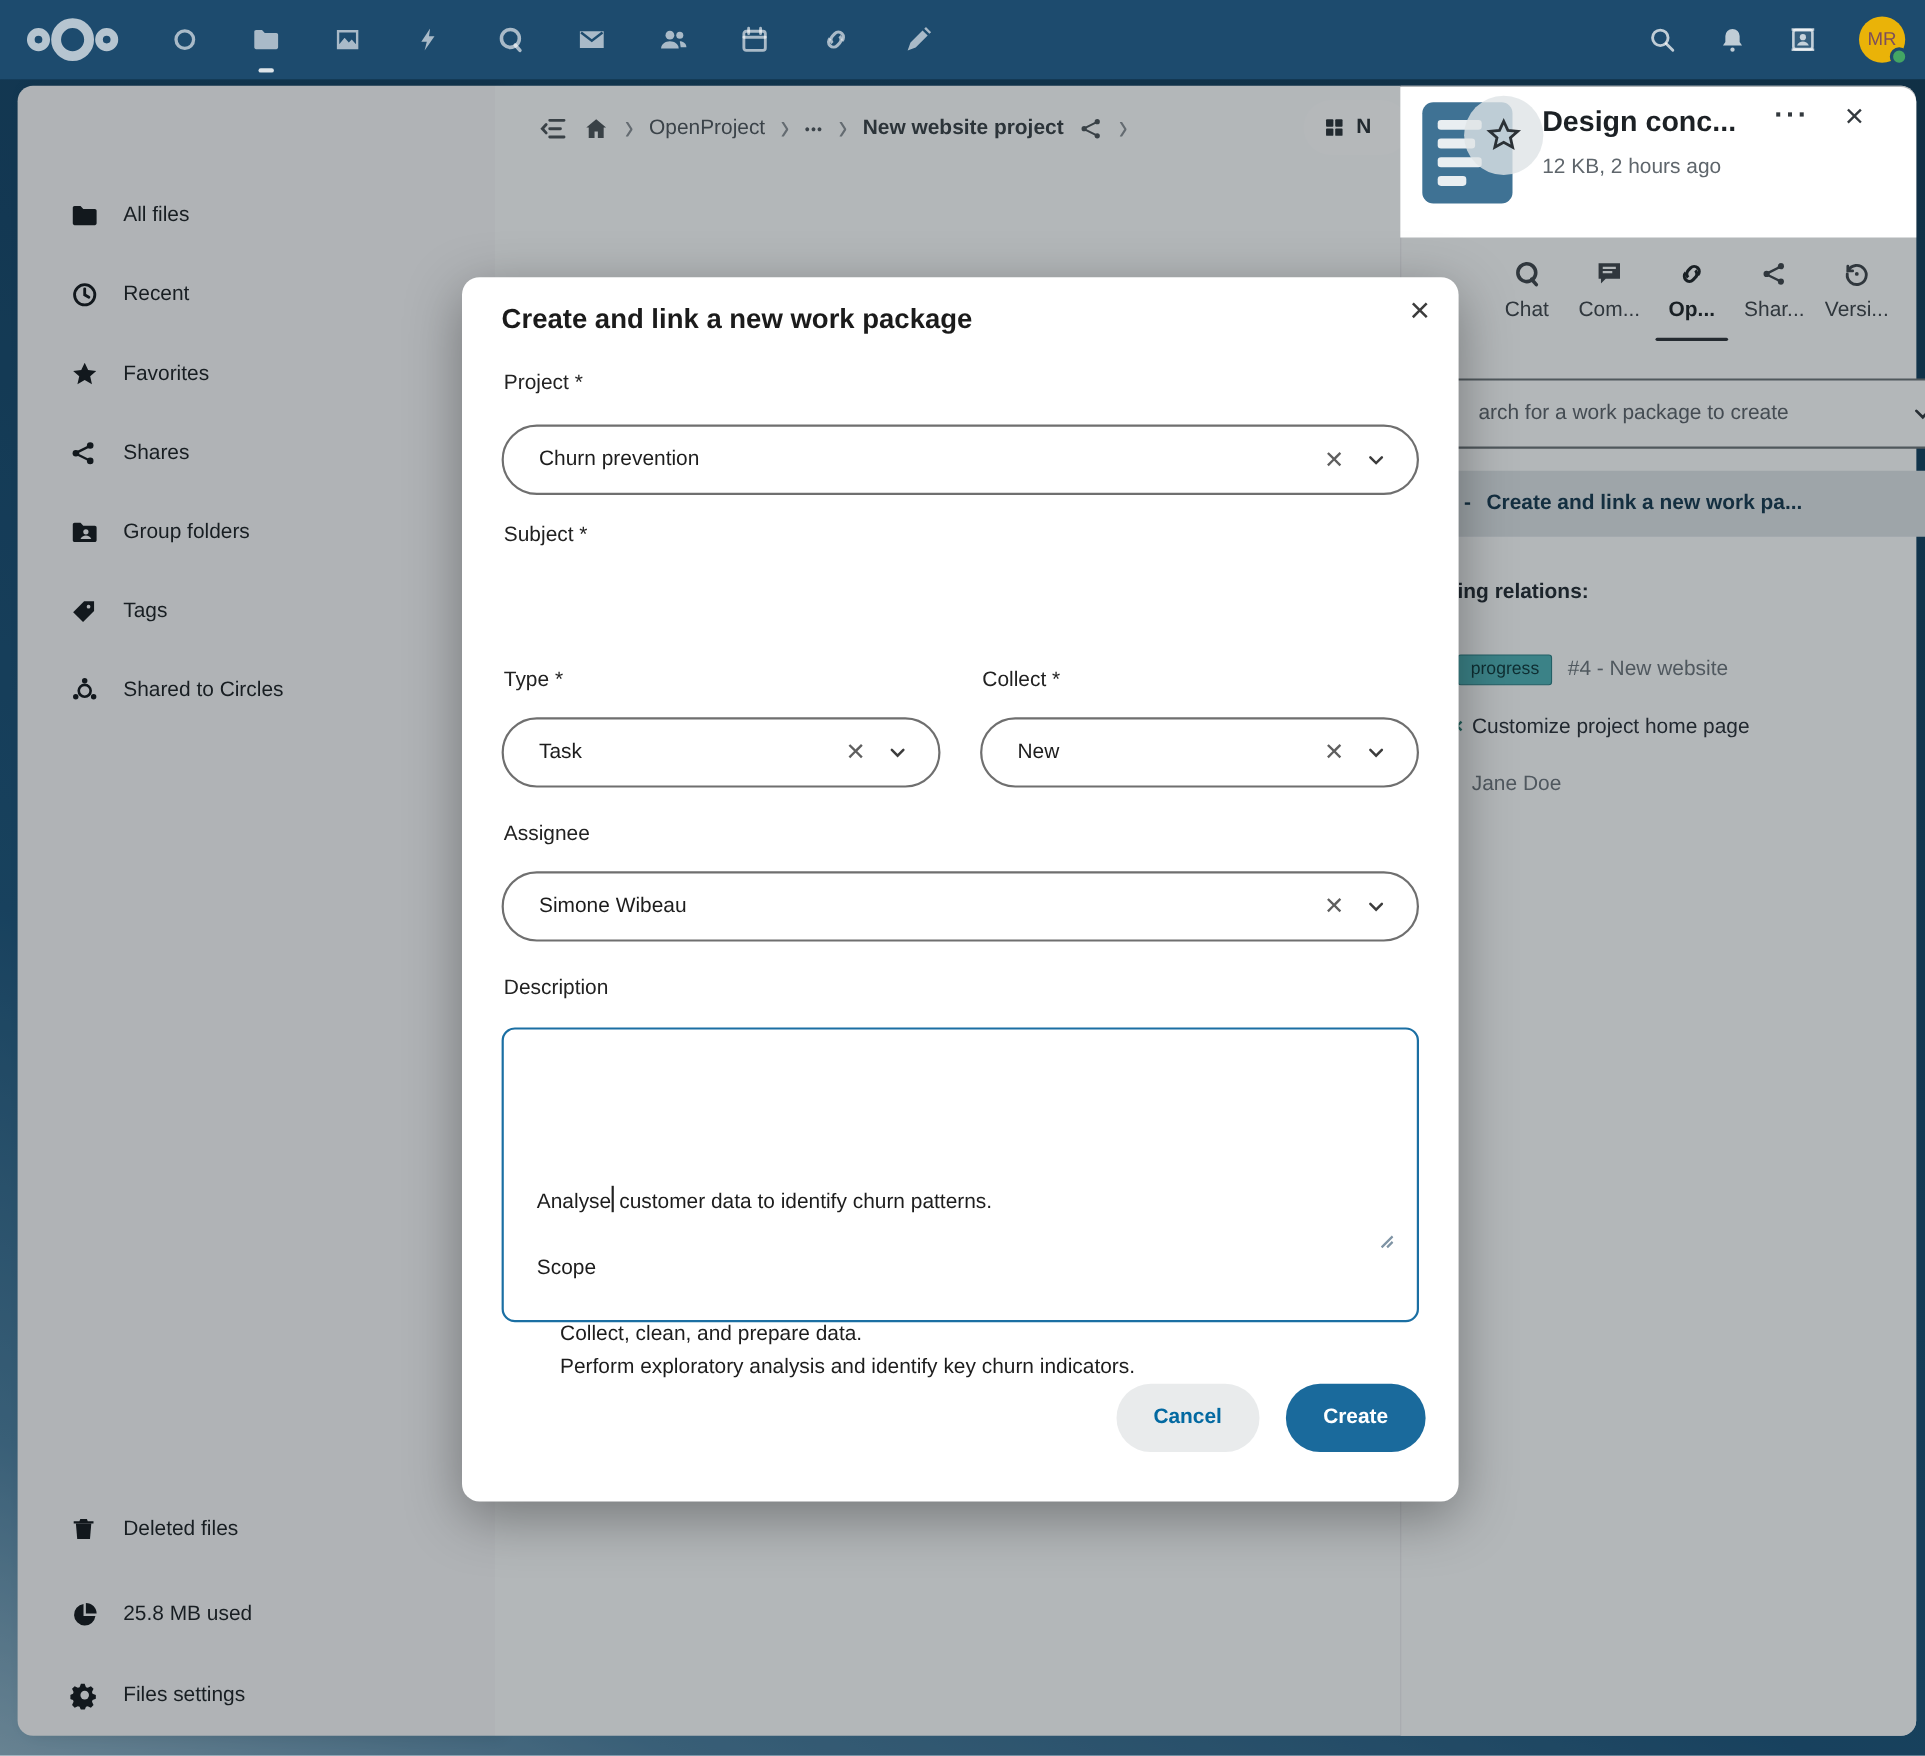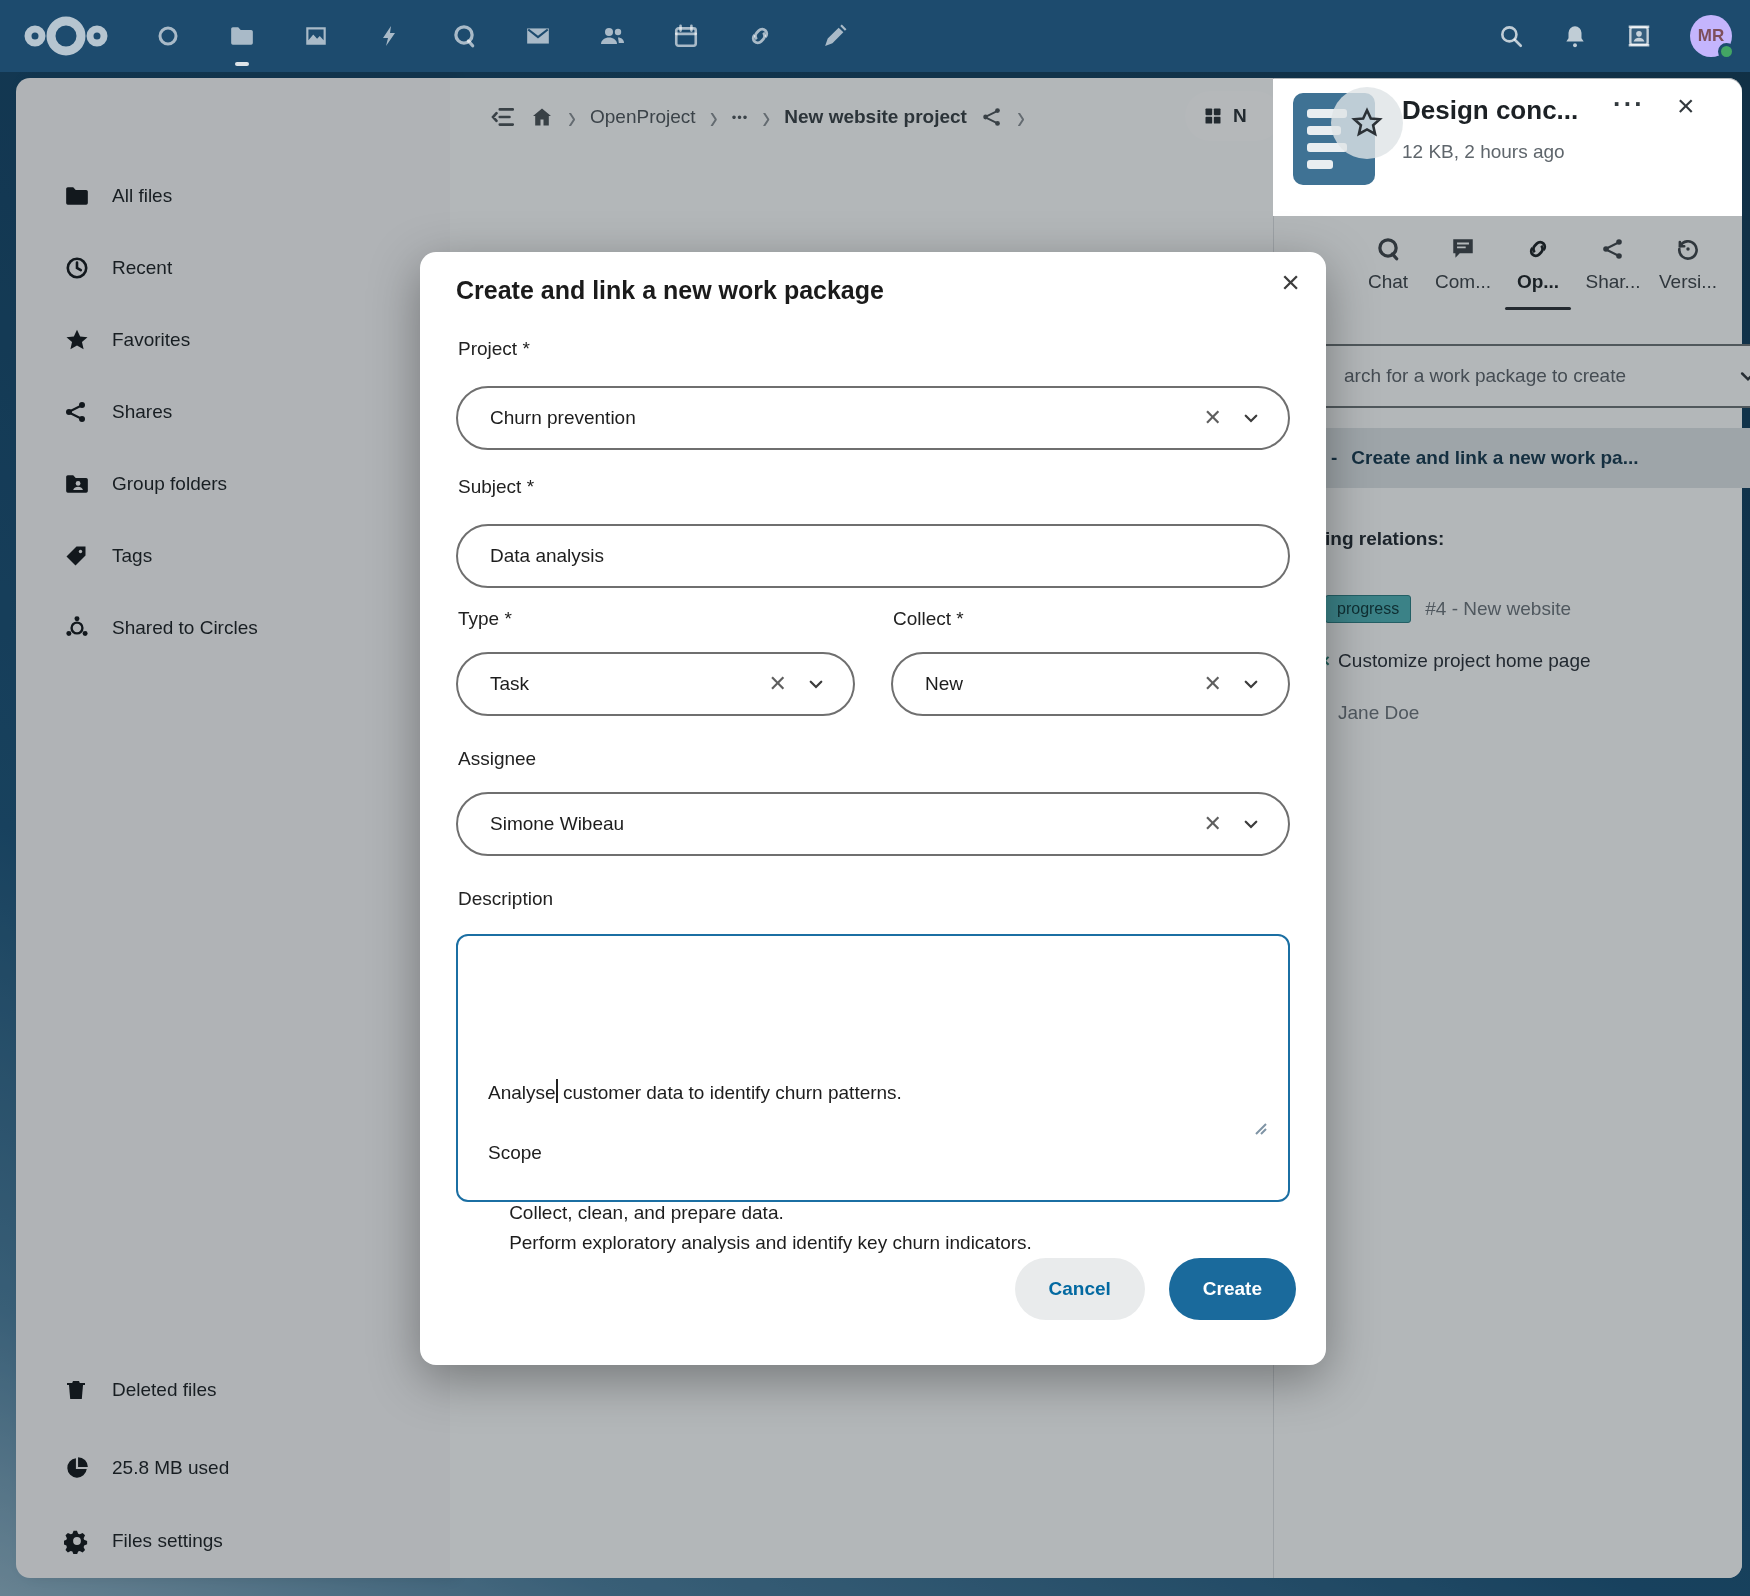--- a/index.html
+++ b/index.html
@@ -14,22 +14,22 @@
   
   .navbar { position:absolute; left:0; top:0; width:1750px; height:72px;
     background:#1d4b6e; z-index:30; display:flex; align-items:center; }
   .nav-logo { position:absolute; left:24px; top:14px; }
   .nav-apps { position:absolute; left:152px; top:0; height:72px; display:flex; align-items:center; gap:42px; }
   .nav-app { position:relative; width:32px; height:72px; display:flex; align-items:center; justify-content:center; color:rgba(255,255,255,.62); cursor:pointer; }
   .nav-app.active::after { content:""; position:absolute; left:50%; transform:translateX(-50%);
     bottom:6px; width:14px; height:4px; border-radius:2px; background:rgba(255,255,255,.85); }
   .nav-right { position:absolute; right:18px; top:0; height:72px; display:flex; align-items:center; gap:38px; }
   .nav-icon { color:rgba(255,255,255,.72); cursor:pointer; }
-  .avatar { position:relative; width:42px; height:42px; border-radius:50%; background:#c4b5fd;
-    display:flex; align-items:center; justify-content:center; font-weight:bold; font-size:17px; color:#7d4f5b; cursor:pointer; }
+  .avatar { position:relative; width:42px; height:42px; border-radius:50%; background:#eab308;
+    display:flex; align-items:center; justify-content:center; font-weight:normal; font-size:17px; color:#7d4f5b; cursor:pointer; }
   .avatar .status-dot { position:absolute; right:-3px; bottom:-3px; width:17px; height:17px;
     border-radius:50%; background:#43a564; border:3px solid #1d4b6e; }
 
   
   .sidebar { position:absolute; left:16px; top:78px; width:434px; height:1500px;
     background:#f6f7f8; border-radius:14px 0 0 14px; z-index:1;
     box-shadow:6px 0 14px rgba(0,0,0,.10); }
   .side-item { position:absolute; left:24px; width:386px; height:52px; display:flex; align-items:center;
     gap:22px; padding-left:24px; color:#1d2125; font-size:19px; cursor:pointer; border-radius:26px; }
   .side-item .ic { width:26px; color:#15191d; flex:0 0 26px; }
@@ -461,23 +461,20 @@
     <span>Churn prevention</span>
     <span class="clear">✕</span>
     <span class="chev">
         <svg width="18" height="18" viewBox="0 0 24 24" fill="none" stroke="currentColor" stroke-width="3" stroke-linecap="round">
           <path d="M5 9l7 7 7-7"></path>
         </svg>
       </span>
   </div>
 
   <div class="m-label" style="left:38px;top:224px">Subject *</div>
-  <div class="field" style="left:36px;top:272px;width:834px">
-    <span>Data analysis</span>
-  </div>
 
   <div class="m-label" style="left:38px;top:356px">Type *</div>
   <div class="field" style="left:36px;top:400px;width:399px">
     <span>Task</span>
     <span class="clear">✕</span>
     <span class="chev">
         <svg width="18" height="18" viewBox="0 0 24 24" fill="none" stroke="currentColor" stroke-width="3" stroke-linecap="round">
           <path d="M5 9l7 7 7-7"></path>
         </svg>
       </span>

